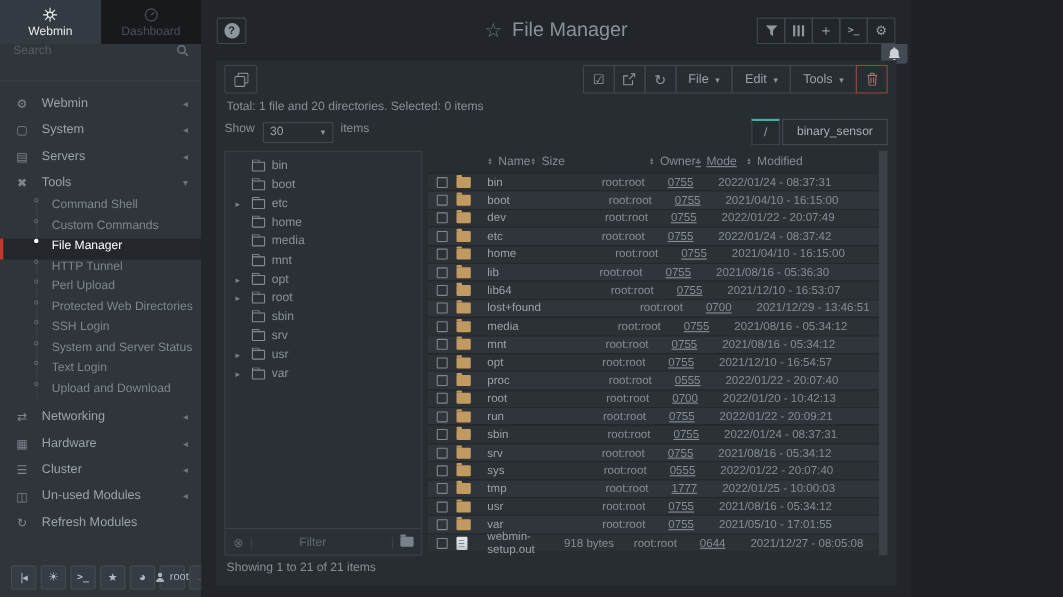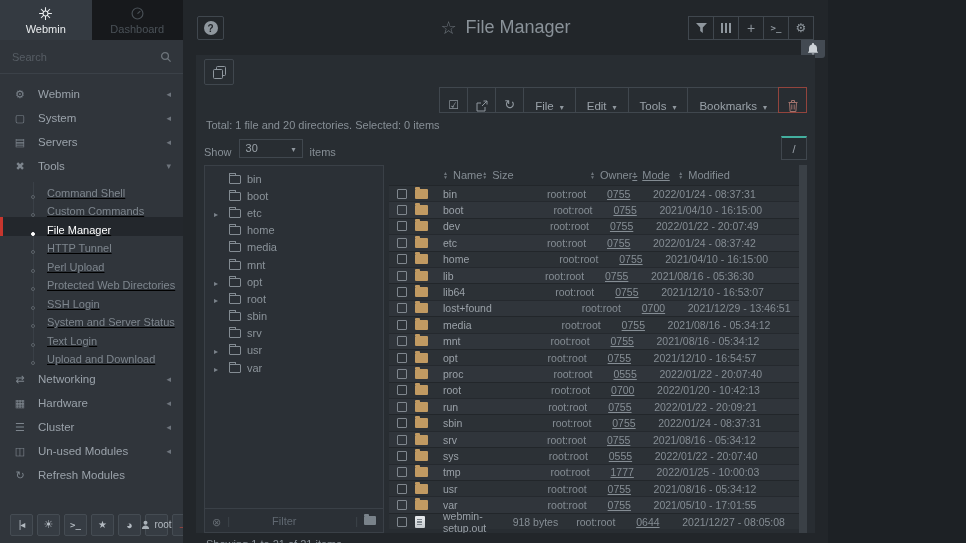--- a/index.html
+++ b/index.html
@@ -8,36 +8,36 @@
   .app { position:relative; width:828px; height:543px; }
 
   
   .sidebar { position:absolute; left:0; top:0; width:183px; height:543px;
     background:#30353b; display:flex; flex-direction:column; }
   .tabs { display:flex; height:40px; }
   .tab { flex:1; display:flex; flex-direction:column; align-items:center; justify-content:center;
     gap:2px; font-size:11px; cursor:pointer; }
   .tab.active { background:#343a41; color:#e9ecee; }
   .tab.dim { background:#17191c; color:#4a5157; }
-  .search-row { height:34px; display:flex; align-items:center; padding:0 12px;
+  .search-row { height:34px; display:flex; align-items:flex-start; padding:0 12px;
     border-bottom:1px solid #3b4148; gap:6px; }
   .search-row input { flex:1; background:transparent; border:none; outline:none;
     color:#aab1b8; font-size:11px; font-family:inherit; }
   .search-row input::placeholder { color:#565d64; }
   .menu { flex:1; padding-top:8px; overflow:hidden; }
   .menu-item { height:24px; display:flex; align-items:center; padding:0 12px; gap:10px;
     cursor:pointer; }
   .menu-icon { width:16px; text-align:center; font-size:11px; color:#7d858d; }
   .menu-label { font-size:11.5px; color:#9aa2aa; }
   .menu-chevron { margin-left:auto; font-size:9px; color:#6d747c; }
   .submenu { position:relative; padding:2px 0; }
   .submenu::before { content:""; position:absolute; left:32.5px; top:4px; bottom:4px;
     width:1px; background:#3a4047; }
-  .submenu-item { position:relative; height:18.5px; display:flex; align-items:flex-end;
-    gap:12px; padding-left:31px; cursor:pointer;text-decoration:underline; }
+  .submenu-item { position:relative; height:18.5px; display:flex; align-items:flex-start;
+    gap:12px; padding-left:31px; cursor:pointer; }
   .dot { width:4px; height:4px; border:1px solid #5d646b; border-radius:50%; flex:0 0 auto;
     position:relative; z-index:1; background:#30353b; }
   .submenu-label { font-size:11px; color:#7e868e; }
   .redbar { display:none; position:absolute; left:0; top:0; bottom:0; width:3px; background:#c7362e; }
   .submenu-item.active { background:#23272c; }
   .submenu-item.active .redbar { display:block; }
   .submenu-item.active .dot { background:#ffffff; border-color:#ffffff; }
   .submenu-item.active .submenu-label { color:#ffffff; }
   .sidebar-footer { margin-top:auto; height:37px; display:flex; align-items:center;
     gap:4px; padding:0 10px; }
@@ -77,30 +77,30 @@
     justify-content:center; cursor:pointer; }
 
   
   .content { position:absolute; left:13px; right:13px; top:55px; bottom:10px;
     background:#282d32; padding:4px 8px 0 8px; }
   .toolbar-row { display:flex; justify-content:space-between; align-items:flex-start; }
   .copy-btn { width:30px; height:26px; border:1px solid #40474e; border-radius:2px;
     display:flex; align-items:center; justify-content:center; background:transparent; cursor:pointer; }
   .action-group { display:flex; }
   .abtn { height:26px; min-width:29px; border:1px solid #40474e; margin-left:-1px;
-    display:flex; align-items:flex-end; justify-content:center; background:transparent;
-    color:#8f979e; cursor:pointer; padding:0 7px;margin-top:28px; }
+    display:flex; align-items:center; justify-content:center; background:transparent;
+    color:#8f979e; cursor:pointer; padding:0 7px; }
   .abtn.menu-btn { padding:0 11px; gap:6px; font-size:11.5px; color:#9aa2a9; }
   .abtn.trash { border-color:#93443d; }
   .i-check::before { content:"☑"; font-size:12px; }
   .i-refresh::before { content:"↻"; font-size:13px; }
   .caret::after { content:"▾"; font-size:8px; color:#8f979e; }
   .total-line { margin:6px 0 0 2px; font-size:11px; color:#878f96; height:13px; }
   .controls-row { margin-top:4px; display:flex; justify-content:space-between; align-items:center; height:24px; }
-  .show-wrap { display:flex; align-items:flex-end; gap:7px; font-size:11px; color:#878f96; }
+  .show-wrap { display:flex; align-items:flex-start; gap:7px; font-size:11px; color:#878f96; }
   .show-select { width:64px; height:19px; border:1px solid #40474e; display:flex;
     align-items:center; padding:0 6px; color:#9aa2a9; cursor:pointer; background:transparent; }
   .show-select .caret { margin-left:auto; }
   .path-wrap { display:flex; align-items:stretch; gap:2px; }
   .root-btn { min-width:26px; height:24px; background:#262b30; border:1px solid #40474e;
     border-top:2px solid #43af9f; display:flex; align-items:center; justify-content:center;
     font-size:11px; color:#9aa2a9; cursor:pointer; }
   .path-query { min-width:96px; height:24px; border:1px solid #454c53; display:flex;
     align-items:center; justify-content:center; font-size:11px; color:#a9b0b7;
     padding:0 10px; cursor:text; }
@@ -407,24 +407,20 @@
             <div class="abtn menu-btn">
               <span>Edit</span>
               <span class="caret"></span>
             </div>
 
             <div class="abtn menu-btn">
               <span>Tools</span>
               <span class="caret"></span>
             </div>
 
-            <div class="abtn menu-btn">
-              <span>Bookmarks</span>
-              <span class="caret"></span>
-            </div>
 
           <div class="abtn trash">
             <span>
               <svg width="10" height="12" viewBox="0 0 10 12" fill="none" stroke="#a2736d">
                 <path d="M.5 2.5h9M3.5 2.5v-2h3v2M1.5 2.5l.6 9h5.8l.6-9"></path>
                 <path d="M3.8 4.5v5M6.2 4.5v5"></path>
               </svg>
             </span>
           </div>
         </div>
@@ -436,20 +432,21 @@
         <div class="show-wrap">
           <span>Show</span>
           <div class="show-select">
             <span>30</span>
             <span class="caret"></span>
           </div>
           <span>items</span>
         </div>
         <div class="path-wrap">
           <div class="root-btn">/</div>
+          <div class="path-query">binary_sensor</div>
         </div>
       </div>
 
       <div class="panels">
 
         <div class="tree-panel">
           <div class="tree-list">
 
               <div class="tree-item">
                 <span class="tree-arrow" style="visibility: hidden;"></span>

